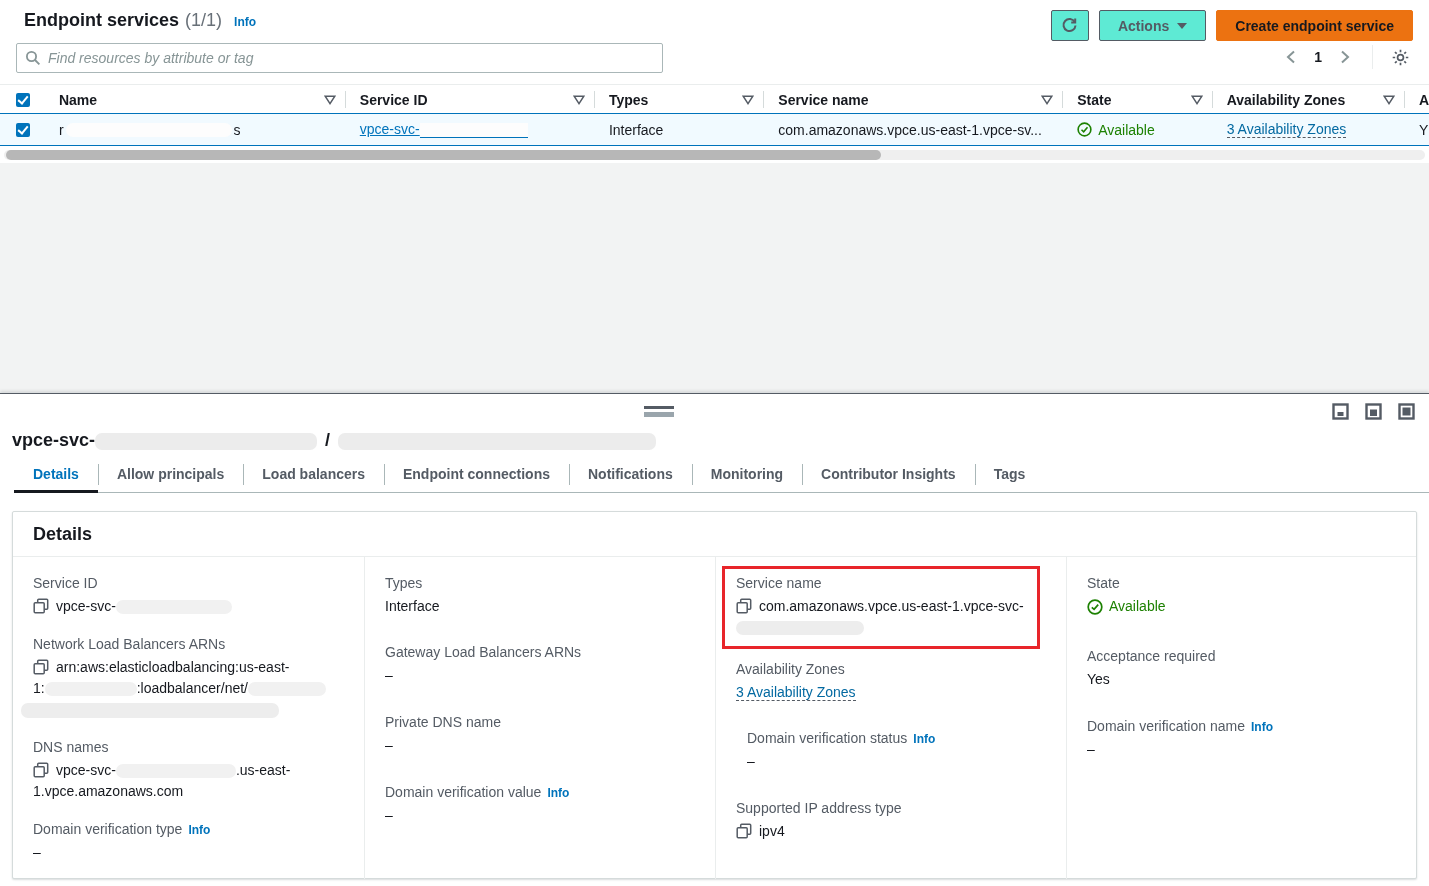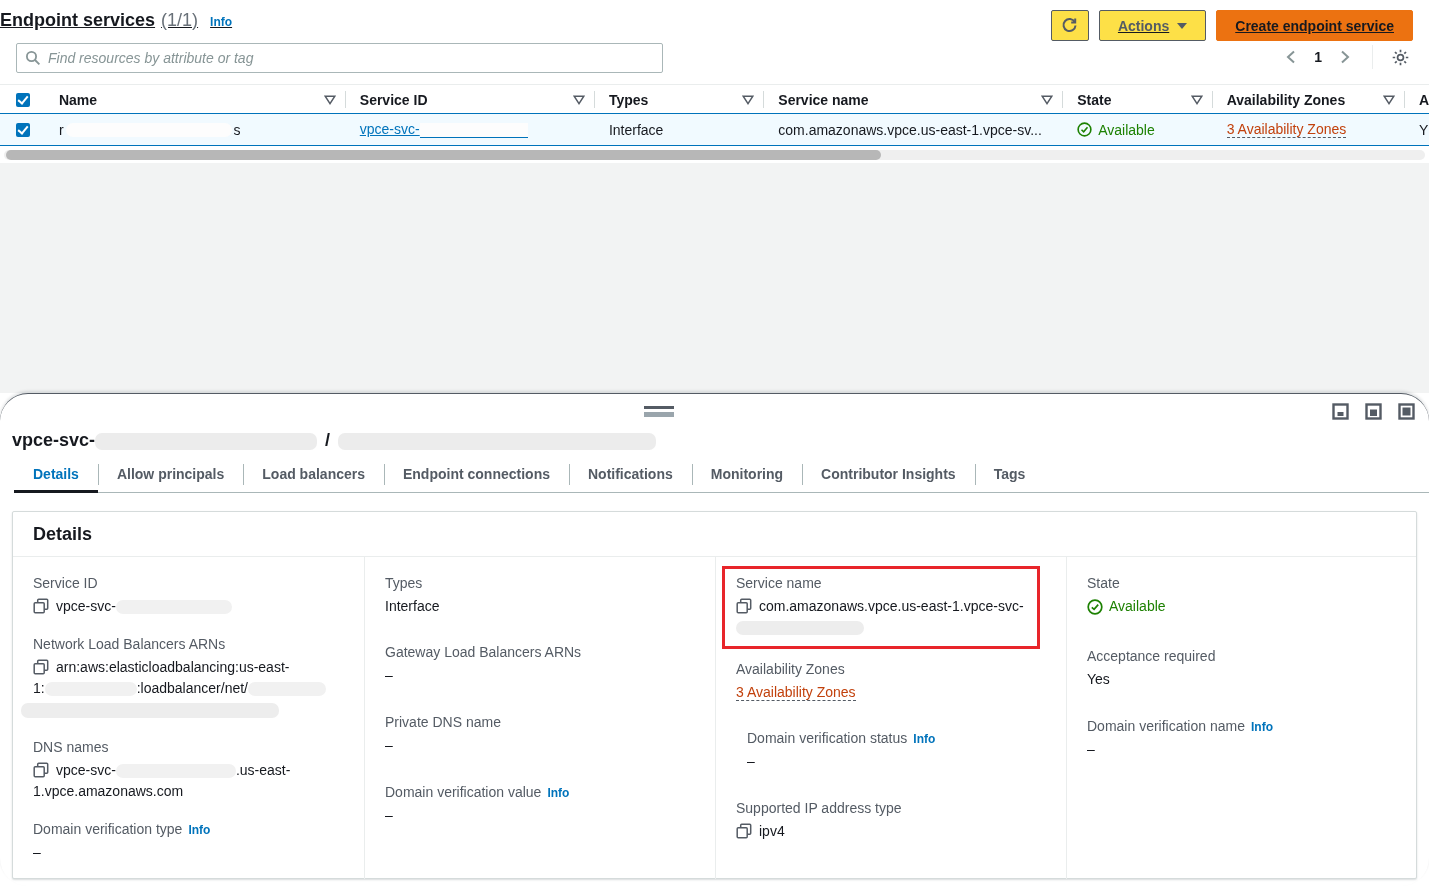--- a/index.html
+++ b/index.html
@@ -5,28 +5,28 @@
   * { margin:0; padding:0; box-sizing:border-box; }
   html,body { width:1429px; height:886px; }
   body {
     font-family:"Liberation Sans", sans-serif;
     font-size:14px; color:#16191f; background:#fff;
     position:relative; overflow:hidden;
   }
   .abs { position:absolute; }
 
   
-  .page-header { top:0; left:0; width:1429px; height:44px; padding:10px 16px 0 0; display:flex; align-items:flex-start; justify-content:space-between;text-decoration:underline; }
+  .page-header { top:0; left:0; width:1429px; height:44px; padding:10px 16px 0 24px; display:flex; align-items:flex-start; justify-content:space-between; }
   .title-group { display:flex; align-items:baseline; gap:6px; white-space:nowrap; }
   .page-title { font-size:18px; font-weight:bold; color:#16191f; }
   .page-count { font-size:18px; font-weight:normal; color:#687078; }
   .info-link { font-size:12px; font-weight:bold; color:var(--link_blue,#0073bb); margin-left:6px; cursor:pointer; }
   .btn-row { display:flex; gap:10px; align-items:center; }
   .btn { height:31px; display:inline-flex; align-items:center; justify-content:center; gap:8px;
-         padding:0 18px; background:#fde047; border:1px solid #545b64; border-radius:2px;
+         padding:0 18px; background:#5eead4; border:1px solid #545b64; border-radius:2px;
          font-size:14px; font-weight:bold; color:#545b64; cursor:pointer; white-space:nowrap; }
   .btn-icon { width:38px; padding:0; }
   .btn-primary { background:var(--accent_orange,#ec7211); border-color:var(--accent_orange,#ec7211); color:#16191f; }
   .caret-down { width:0; height:0; border-left:5px solid transparent; border-right:5px solid transparent; border-top:6px solid #545b64; display:inline-block; }
 
   
   .search-box { top:43px; left:16px; width:647px; height:27px; border:1px solid #aab7b8; border-radius:2px; background:#fff;
                 display:flex; align-items:center; padding:14px 8px; gap:7px; }
   .search-input { border:none; outline:none; flex:1; font-family:"Liberation Sans",sans-serif;
                   font-size:14px; font-style:italic; color:#16191f; background:transparent; }
@@ -51,36 +51,36 @@
   .col-types{ width:170px; }
   .col-sname{ width:300px; }
   .col-state{ width:150px; }
   .col-az   { width:193px; }
   .col-acc  { flex:1; }
   .col-acc::after { display:none; }
   .checkbox { width:14px; height:14px; border-radius:2px; background:var(--link_blue,#0073bb); position:relative; cursor:pointer; flex:none; }
   .checkbox::after { content:""; position:absolute; left:4px; top:1px; width:4px; height:8px;
                      border:solid #fff; border-width:0 2px 2px 0; transform:rotate(40deg); }
   .link { color:var(--link_blue,#0073bb); text-decoration:underline; cursor:pointer; }
-  .dashed-link { color:#c2410c; border-bottom:1px dashed #545b64; cursor:pointer; }
+  .dashed-link { color:#0369a1; border-bottom:1px dashed #545b64; cursor:pointer; }
   .state-green { display:inline-flex; align-items:center; gap:6px; color:var(--success_green,#1d8102); }
 
   
   .redact { display:inline-block; height:14px; background:#f1f1f1; border-radius:7px; vertical-align:middle; }
   .redact.on-blue { background:#fdfdfd; }
 
   
   .hscroll { top:147px; left:0; width:1429px; height:16px; background:#fff; padding:3px 4px; }
   .hscroll-track { width:100%; height:10px; background:#efefef; border-radius:5px; position:relative; }
   .hscroll-thumb { position:absolute; left:2px; top:0; width:875px; height:10px; background:#b7b7b7; border-radius:5px; cursor:grab; }
   .gray-gap { top:163px; left:0; width:1429px; height:230px; background:#f2f3f3; }
 
   
   .split-panel { top:393px; left:0; width:1429px; height:493px; background:#fff;
-                 border-top:1px solid #545b64; box-shadow:0 -2px 3px rgba(0,28,36,.12);border-radius:28px; }
+                 border-top:1px solid #545b64; box-shadow:0 -2px 3px rgba(0,28,36,.12); }
   .drag-handle { position:absolute; top:12px; left:644px; width:30px; cursor:row-resize; }
   .drag-handle .bar1 { height:3px; background:#545b64; margin-bottom:3px; }
   .drag-handle .bar2 { height:5px; background:#9aa5ac; }
   .panel-controls { position:absolute; top:9px; right:14px; display:flex; gap:16px; }
   .panel-controls svg { cursor:pointer; }
   .panel-title-row { position:absolute; top:36px; left:12px; font-size:18px; font-weight:bold; white-space:nowrap; }
   .panel-title-row .redact { height:17px; background:#ececec; }
 
   .tabs { position:absolute; top:62px; left:14px; right:0; height:37px; display:flex; align-items:center; border-bottom:1px solid #aab7b8; width:1415px; }
   .tab { padding:0 19px; height:100%; display:flex; align-items:center; font-weight:bold; color:#545b64; cursor:pointer; position:relative; white-space:nowrap; }

